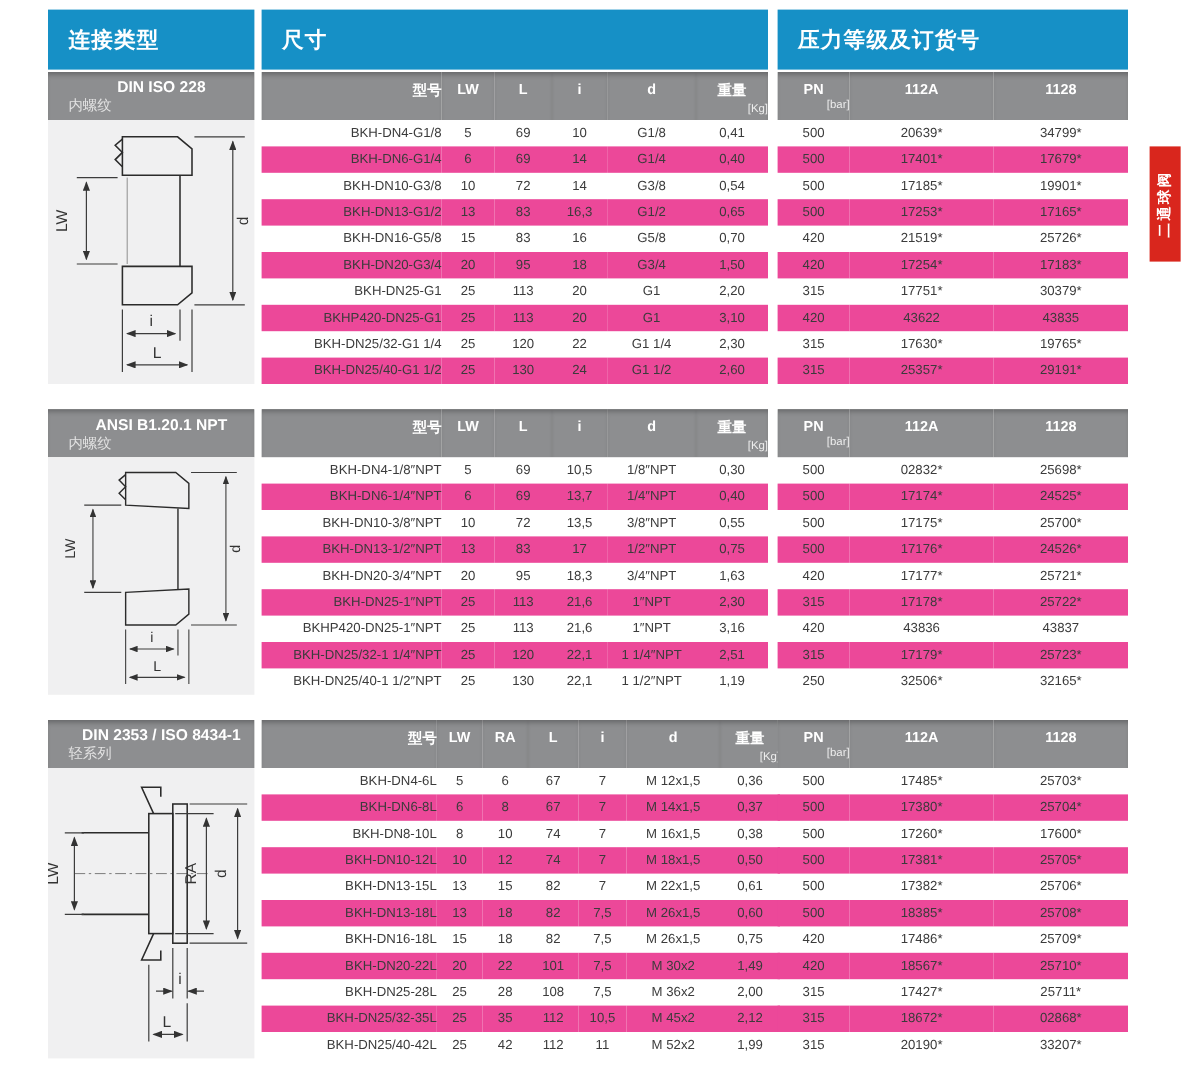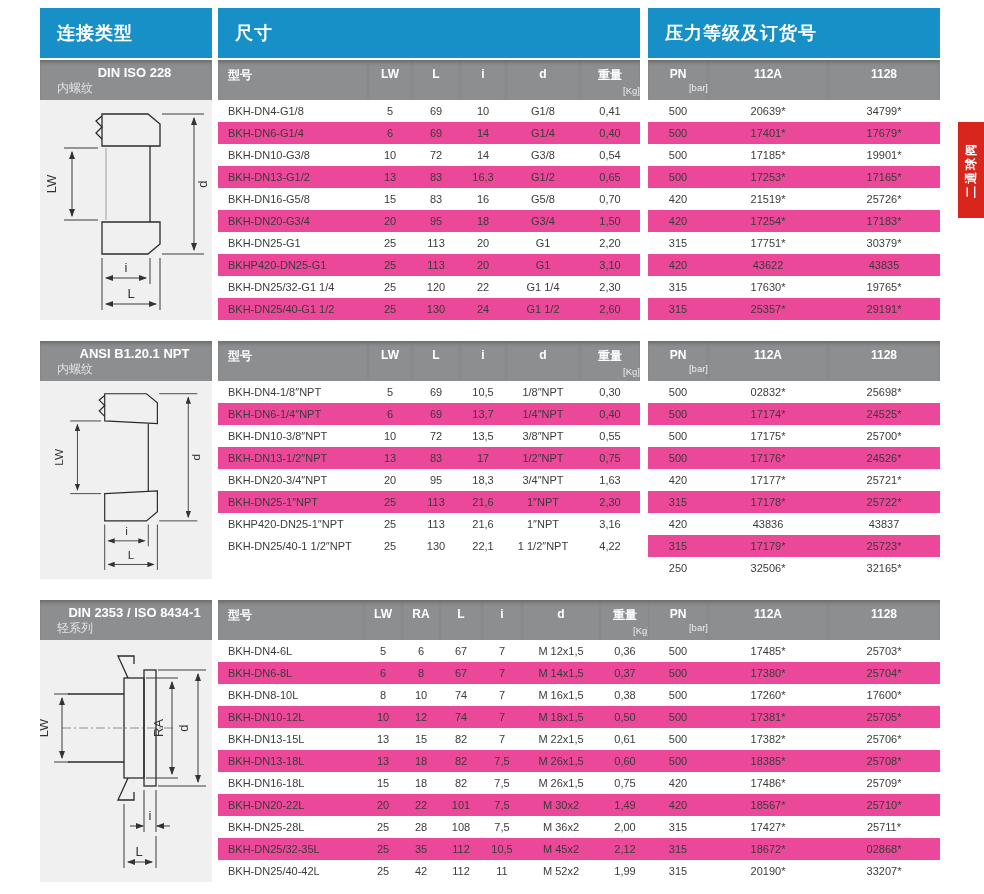--- a/index.html
+++ b/index.html
@@ -33,21 +33,21 @@
   thead th{
     background:#8d8e90;color:#fff;font-size:12px;font-weight:bold;
     vertical-align:top;padding:7px 0 0 0;text-align:center;
     box-shadow:inset 0 4px 4px -2px rgba(0,0,0,.28);
   }
   .th-sub{display:block;font-size:9.5px;font-weight:normal;color:#ededed;margin-top:1px;text-align:right;}
   tbody tr{height:22px;}
   tbody tr.alt{background:#ec4899;}
   tbody td{font-size:11px;color:#3b3b3b;text-align:center;padding:0;vertical-align:middle;}
 
-  .dim .c-model{width:140px;text-align:left;padding-left:10px;}
+  .dim .c-model{width:140px;text-align:right;padding-left:10px;}
   .dim .c-lw{width:44px;} .dim .c-l{width:48px;} .dim .c-i{width:46px;}
   .dim .c-d{width:74px;} .dim .c-kg{width:60px;}
   .dim.with-ra .c-model{width:136px;} .dim.with-ra .c-lw{width:38px;}
   .dim.with-ra .c-ra{width:38px;} .dim.with-ra .c-l{width:42px;}
   .dim.with-ra .c-i{width:40px;} .dim.with-ra .c-d{width:78px;} .dim.with-ra .c-kg{width:50px;}
   .pn .c-pn{width:60px;} .pn .c-a112{width:120px;} .pn .c-c1128{width:112px;}
 
   .side-tab{
     position:absolute;left:958px;top:122px;width:26px;height:96px;
     background:#d9261d;
@@ -370,27 +370,35 @@
               <td class="c-kg">2,30</td>
             </tr>
             <tr>
               <td class="c-model">BKHP420-DN25-1″NPT</td>
               <td class="c-lw">25</td>
               <td class="c-l">113</td>
               <td class="c-i">21,6</td>
               <td class="c-d">1″NPT</td>
               <td class="c-kg">3,16</td>
             </tr>
+            <tr class="alt">
+              <td class="c-model">BKH-DN25/32-1 1/4″NPT</td>
+              <td class="c-lw">25</td>
+              <td class="c-l">120</td>
+              <td class="c-i">22,1</td>
+              <td class="c-d">1 1/4″NPT</td>
+              <td class="c-kg">2,51</td>
+            </tr>
             <tr>
               <td class="c-model">BKH-DN25/40-1 1/2″NPT</td>
               <td class="c-lw">25</td>
               <td class="c-l">130</td>
               <td class="c-i">22,1</td>
               <td class="c-d">1 1/2″NPT</td>
-              <td class="c-kg">4,22</td>
+              <td class="c-kg">1,19</td>
             </tr>
           </tbody>
         </table>
     </div>
     <div class="col-right">
       <table class="pn">
           <thead>
             <tr>
               <th class="c-pn">PN<span class="th-sub">[bar]</span></th>
               <th class="c-a112">112A</th>

